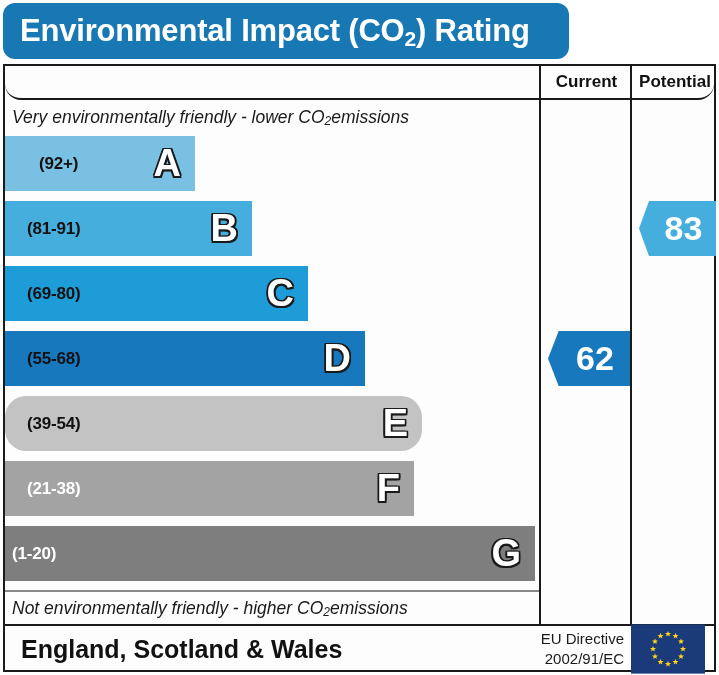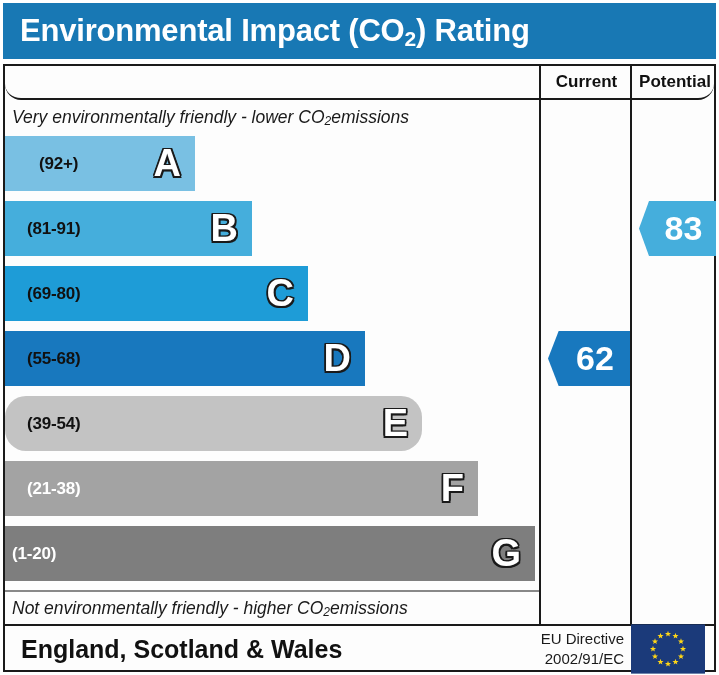--- a/index.html
+++ b/index.html
@@ -19,25 +19,26 @@
     box-sizing: border-box;
     background: #ffffff;
     overflow: hidden;
   }
 
   
   .banner {
     position: absolute;
     left: 3px;
     top: 3px;
-    width: 713px;
+    width: 566px;
     height: 56px;
     background: #1878B4;
     display: flex;
     align-items: center;
+    border-radius: 12px;
   }
   .banner-title {
     color: #ffffff;
     font-size: 31px;
     font-weight: bold;
     letter-spacing: -0.2px;
     padding-left: 17px;
     white-space: nowrap;
   }
   .banner-title sub {
@@ -257,21 +258,21 @@
           <span class="band-letter">C</span>
         </div>
         <div class="band" style="top: 195px; width: 360px; background: rgb(24, 120, 190);">
           <span class="band-range" style="color: rgb(17, 17, 17);">(55-68)</span>
           <span class="band-letter">D</span>
         </div>
         <div class="band" style="top: 260px; width: 417px; background: rgb(195, 195, 195); border-radius: 21px;">
           <span class="band-range" style="color: rgb(17, 17, 17);">(39-54)</span>
           <span class="band-letter">E</span>
         </div>
-        <div class="band" style="top: 325px; width: 473px; background: rgb(163, 163, 163);">
+        <div class="band" style="top: 325px; width: 409px; background: rgb(163, 163, 163);">
           <span class="band-range" style="color: rgb(255, 255, 255);">(21-38)</span>
           <span class="band-letter">F</span>
         </div>
         <div class="band" style="top: 390px; width: 530px; background: rgb(126, 126, 126);">
           <span class="band-range" style="color: rgb(255, 255, 255); padding-left: 7px;">(1-20)</span>
           <span class="band-letter">G</span>
         </div>
       </div>
 
     <div id="markers-layer">

